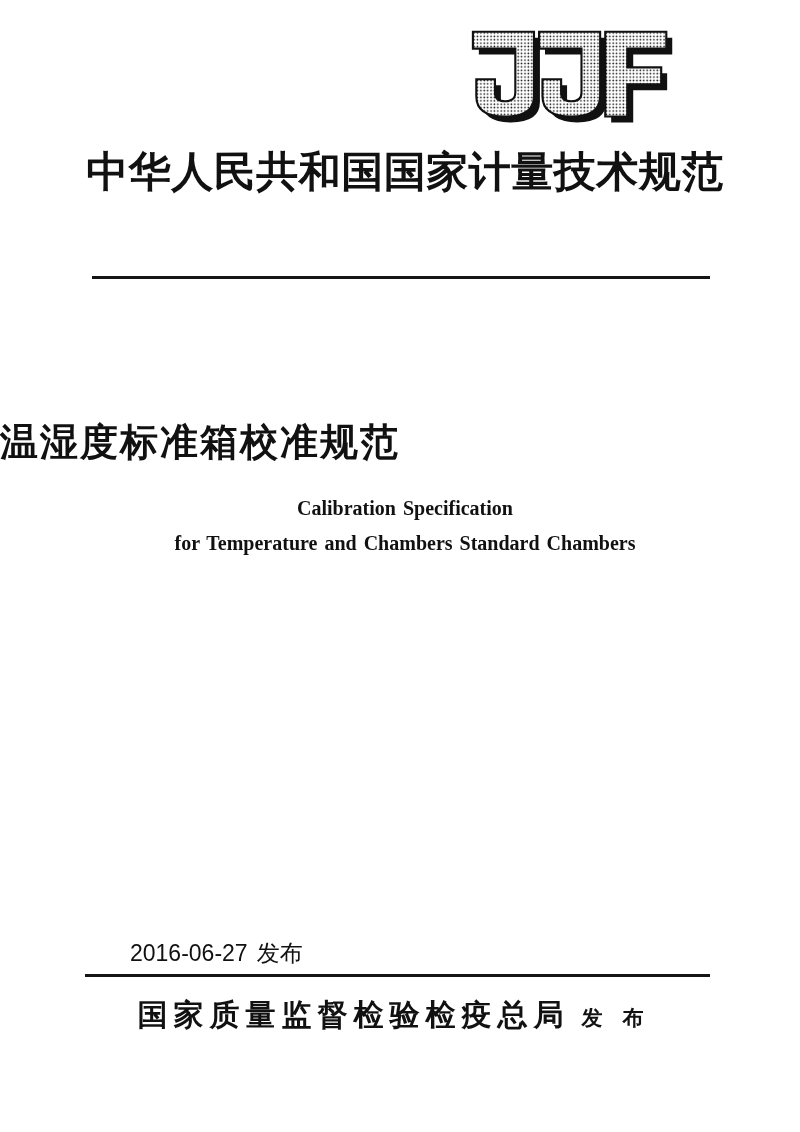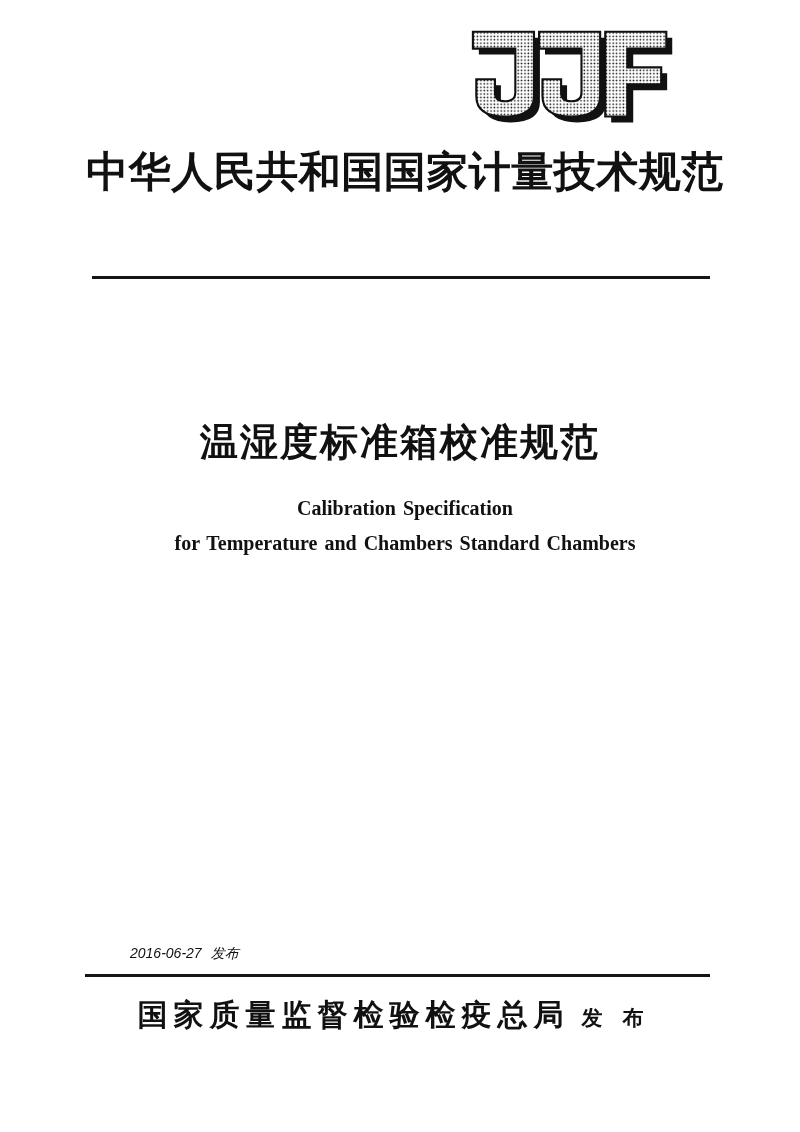--- a/index.html
+++ b/index.html
@@ -68,21 +68,20 @@
     width: 618px;
     height: 3px;
     background: #151515;
   }
 
   .title-zh {
     position: absolute;
     left: 0;
     right: 0;
     top: 418px;
-    text-align: center;
     font-family: "Liberation Sans", "DejaVu Sans", sans-serif;
     font-weight: bold;
     font-size: 38px;
     line-height: 48px;
     letter-spacing: 2px;
     white-space: nowrap;
   }
 
   .title-en {
     position: absolute;
@@ -101,24 +100,23 @@
 
   .dates-row {
     position: absolute;
     left: 130px;
     right: 95px;
     top: 940px;
     display: flex;
     justify-content: space-between;
     align-items: baseline;
     font-family: "Liberation Sans", "DejaVu Sans", sans-serif;
-    font-size: 14px;
+    font-size: 23px;
     line-height: 26px;
     white-space: nowrap;
-    font-style: italic;
   }
   .date-group .label { margin-left: 9px; }
 
   .rule-bottom {
     position: absolute;
     left: 85px;
     top: 974px;
     width: 625px;
     height: 3px;
     background: #151515;

